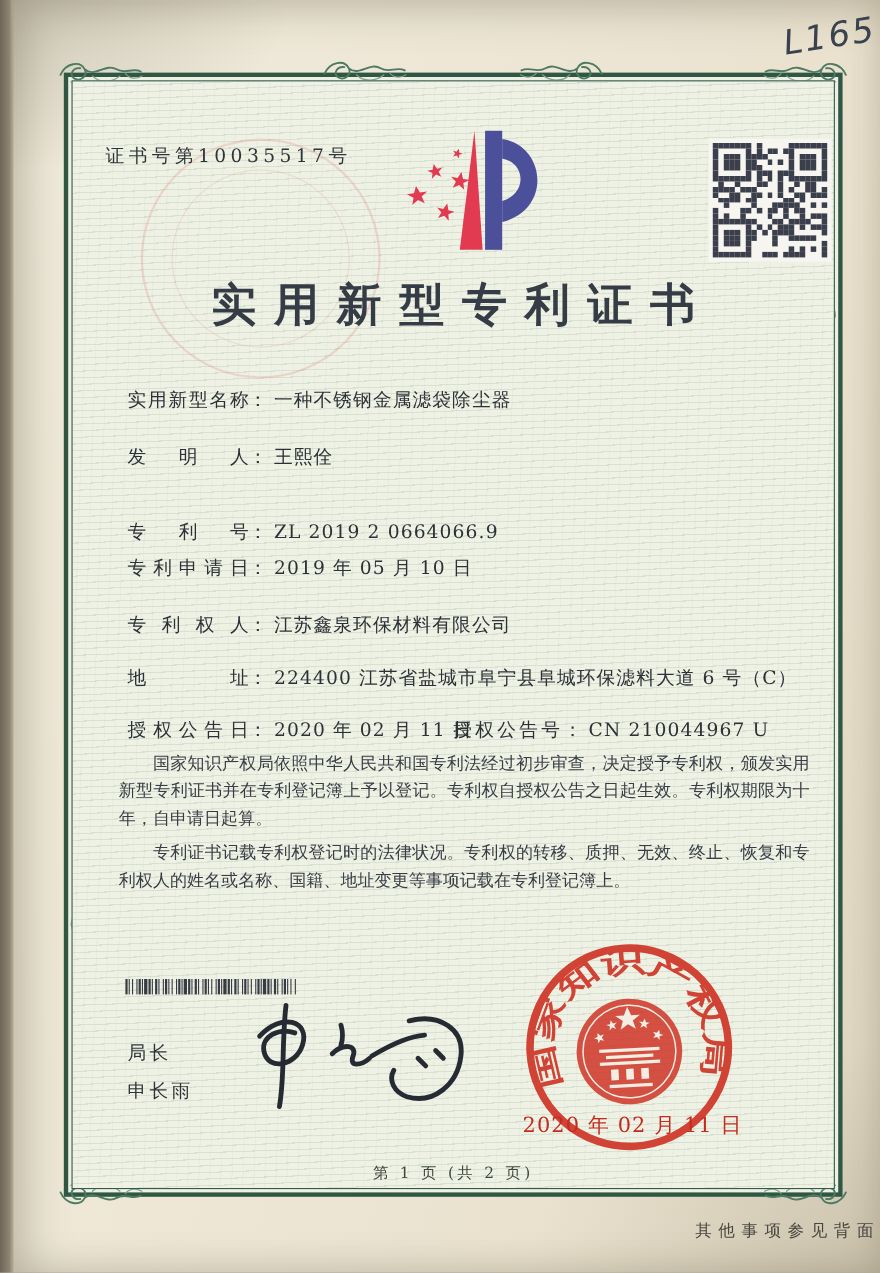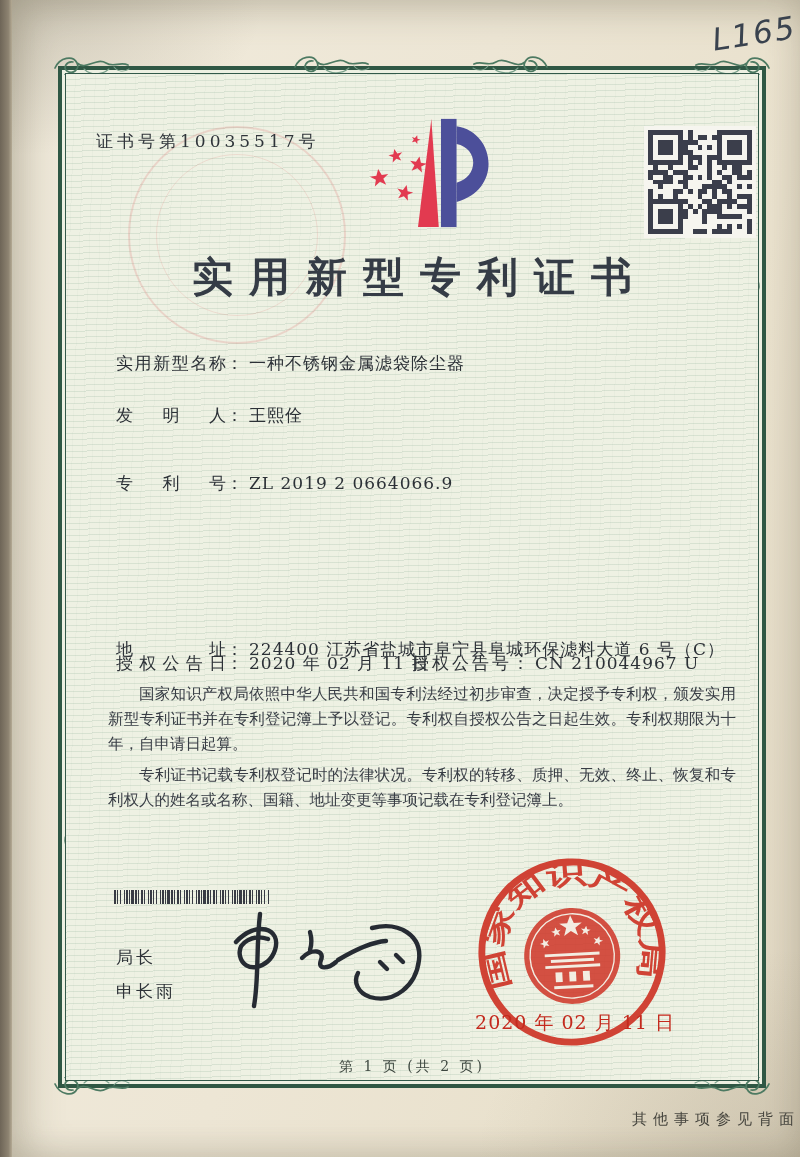--- a/index.html
+++ b/index.html
@@ -74,21 +74,21 @@
     font-size:41px;font-weight:600;color:#353c46;letter-spacing:16px;text-indent:16px;
   }
 
   
   .field-row{position:absolute;left:50px;width:620px;font-size:17px;color:#2c3137;white-space:nowrap;}
   .flabel{display:inline-block;width:110px;text-align:justify;text-align-last:justify;
           -moz-text-align-last:justify;text-justify:inter-character;vertical-align:bottom;}
   .fcolon{display:inline-block;margin-right:6px;}
   .fvalue{letter-spacing:1px;}
   .row0{top:278px;} .row1{top:330px;} .row2{top:398px;} .row3{top:431px;}
-  .row4{top:483px;} .row5{top:531px;margin-top:33px;} .row6{top:578px;}
+  .row4{top:483px;} .row5{top:531px;} .row6{top:578px;}
   .pair2{position:absolute;left:296px;top:0;}
   .flabel2{display:inline-block;letter-spacing:3px;}
 
   
   .body-text{position:absolute;left:42px;top:608px;width:628px;
     font-size:15.5px;line-height:1.62;color:#383d45;text-align:justify;}
   .body-text p{margin:0 0 6px 0;text-indent:2em;}
 
   
   .barcode{position:absolute;left:48px;top:816px;width:208px;height:14px;display:flex;align-items:stretch;}
@@ -623,20 +623,26 @@
       <div class="doc-title">实用新型专利证书</div>
 
       <div class="field-row row1">
         <span class="flabel">发明人</span><span class="fcolon">：</span><span class="fvalue">王熙佺</span>
       </div>
       <div class="field-row row0">
         <span class="flabel">实用新型名称</span><span class="fcolon">：</span><span class="fvalue">一种不锈钢金属滤袋除尘器</span>
       </div>
       <div class="field-row row2">
         <span class="flabel">专利号</span><span class="fcolon">：</span><span class="fvalue">ZL 2019 2 0664066.9</span>
+      </div>
+      <div class="field-row row3">
+        <span class="flabel">专利申请日</span><span class="fcolon">：</span><span class="fvalue">2019 年 05 月 10 日</span>
+      </div>
+      <div class="field-row row4">
+        <span class="flabel">专利权人</span><span class="fcolon">：</span><span class="fvalue">江苏鑫泉环保材料有限公司</span>
       </div>
       <div class="field-row row5">
         <span class="flabel">地址</span><span class="fcolon">：</span><span class="fvalue">224400 江苏省盐城市阜宁县阜城环保滤料大道 6 号（C）</span>
       </div>
       <div class="field-row row6">
         <span class="flabel">授权公告日</span><span class="fcolon">：</span><span class="fvalue">2020 年 02 月 11 日</span>
         <span class="pair2">
           <span class="flabel2">授权公告号</span><span class="fcolon">：</span><span class="fvalue">CN 210044967 U</span>
         </span>
       </div>

